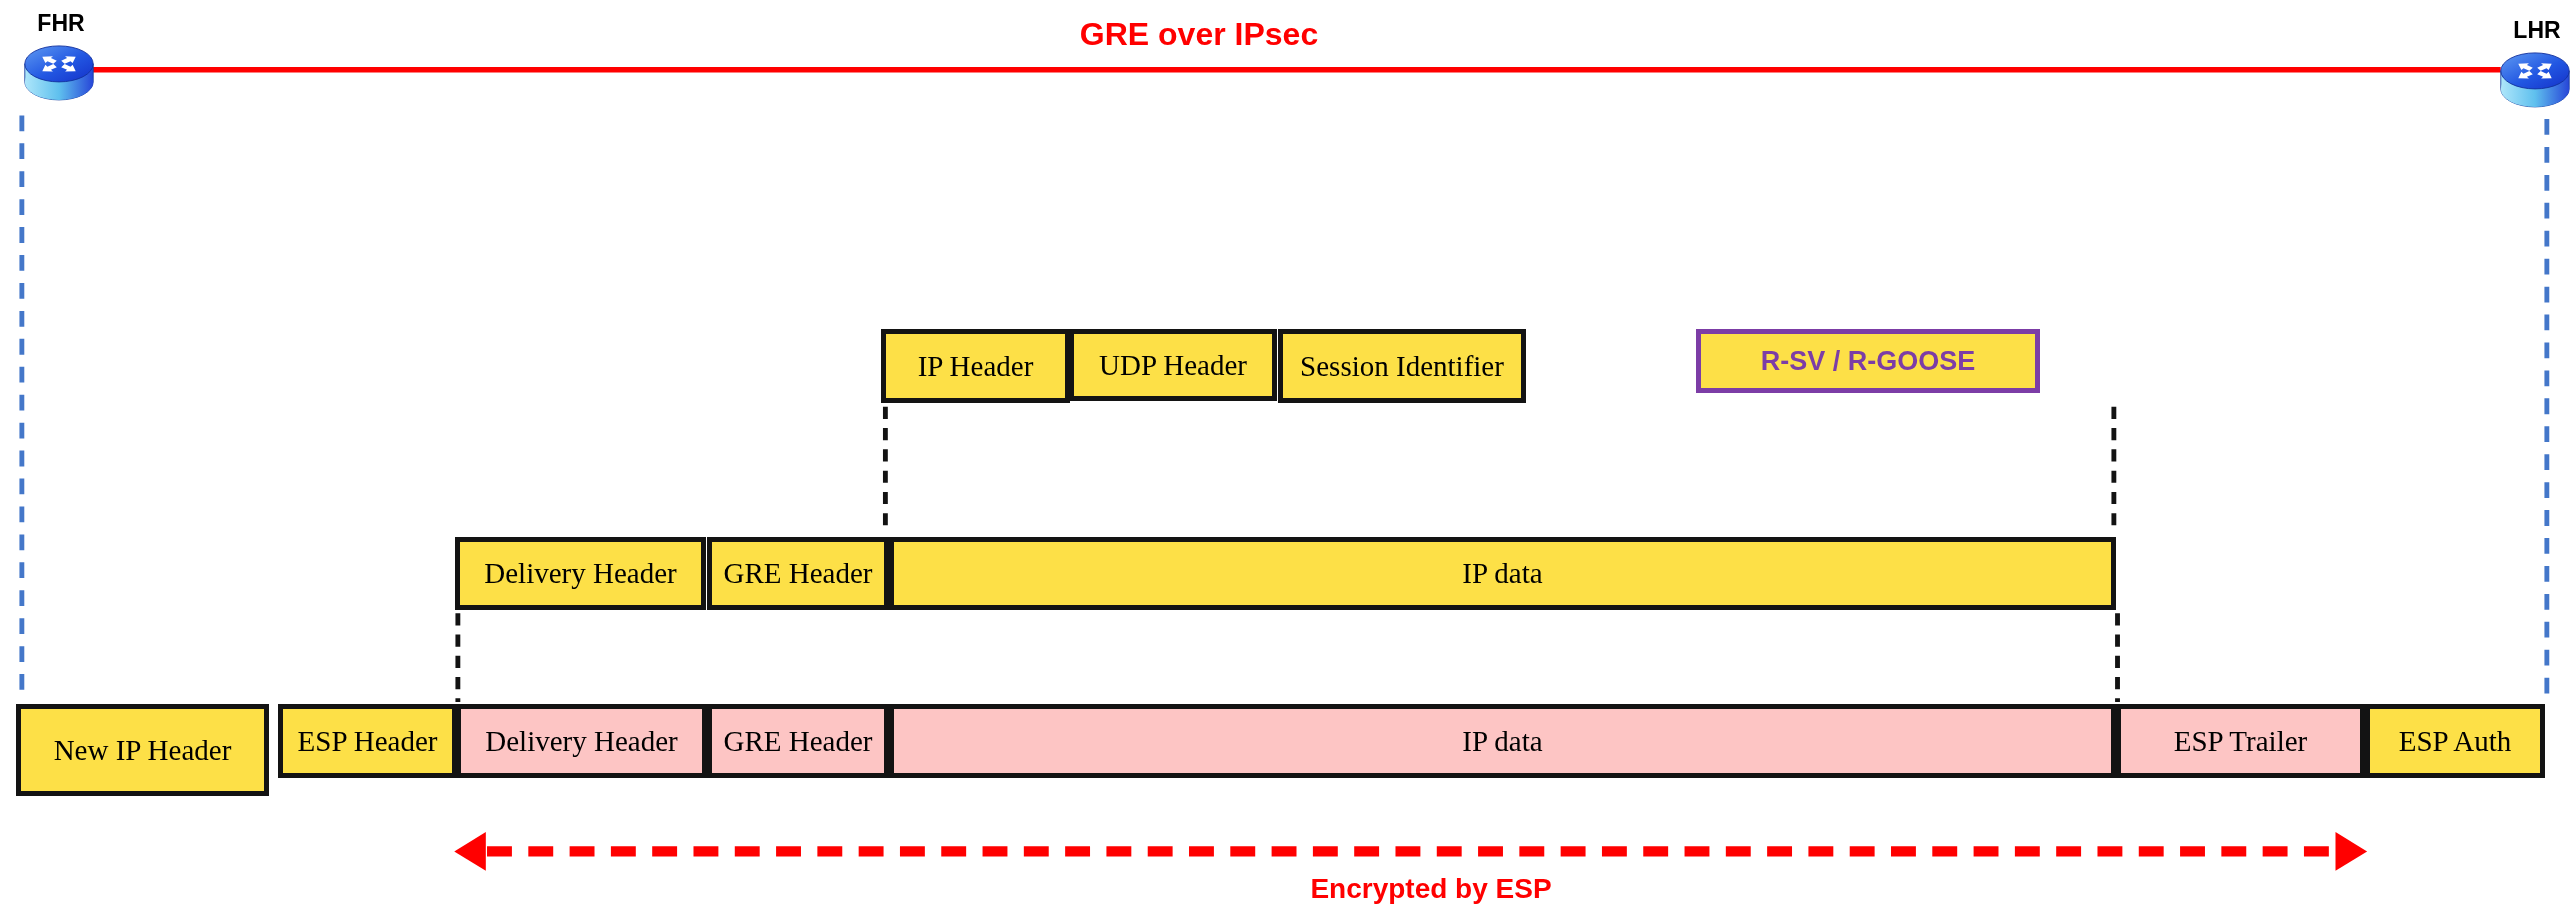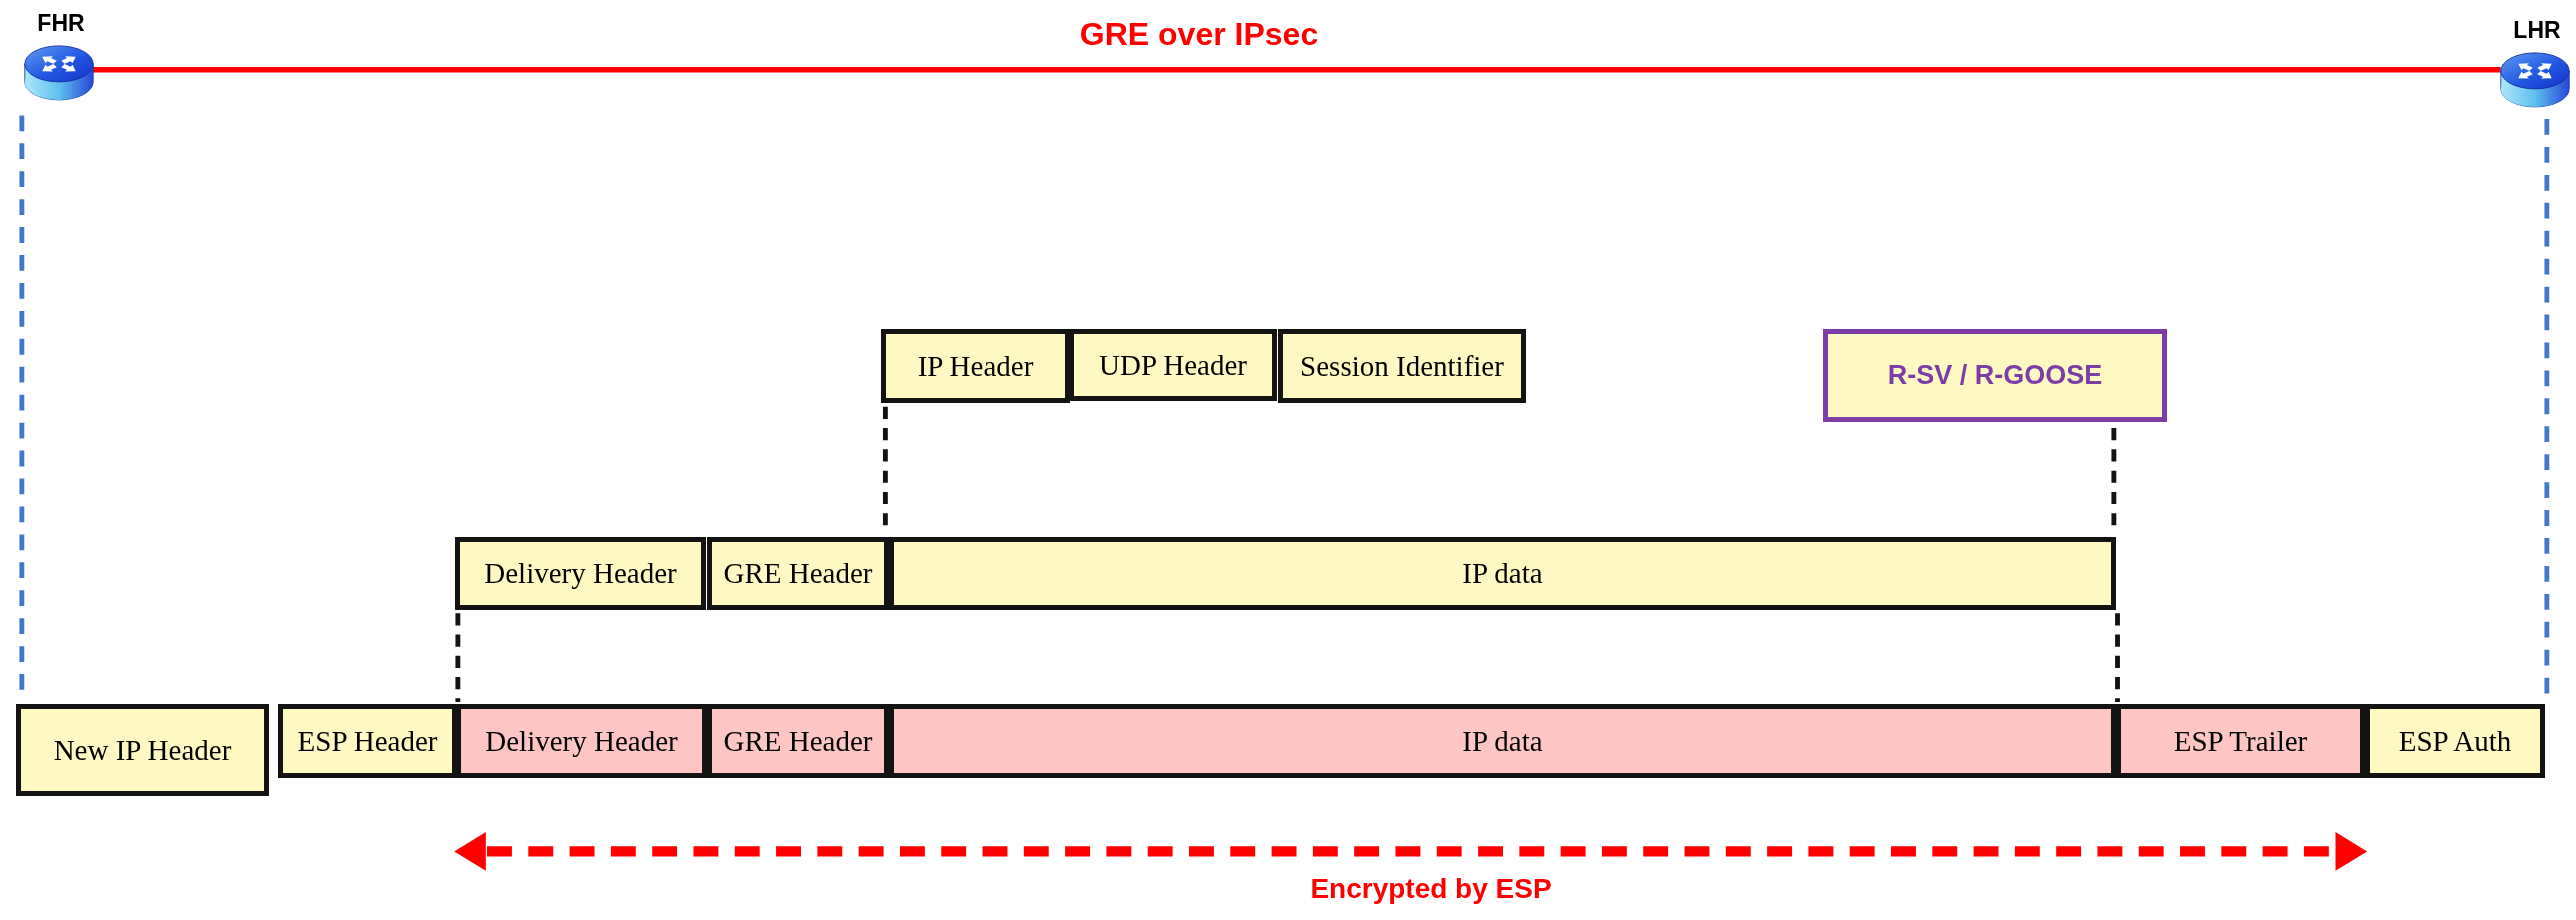--- a/index.html
+++ b/index.html
@@ -8,21 +8,21 @@
     width:2576px;height:920px;
     background:#ffffff;
     font-family:"Liberation Sans", sans-serif;
     overflow:hidden;
   }
   #lines{position:absolute;left:0;top:0;width:2576px;height:920px;}
   .cell{
     position:absolute;
     box-sizing:border-box;
     border:5.5px solid #131313;
-    background:#fef9c3;
+    background:#fde047;
     display:flex;align-items:center;justify-content:center;
     font-family:"Liberation Serif", serif;
     font-size:29px;color:#000000;
     white-space:nowrap;
   }
   .cell.pink{background:#FDC5C4;}
   .cell.purple{
     border-color:#7C3DA6;color:#7C3DA6;
     font-family:"Liberation Sans", sans-serif;
     font-weight:bold;font-size:27px;
@@ -115,21 +115,21 @@
         <g transform="translate(60,34) scale(1,0.62) rotate(35)">
             <polygon points="8,-5 20,-5 20,-11 34,0 20,11 20,5 8,5"></polygon>
           </g>
       </g>
     </svg>
   </div>
 
   <div class="cell" style="left:881px;top:329px;width:189px;height:74px;">IP Header</div>
   <div class="cell" style="left:1069px;top:329px;width:208px;height:72px;">UDP Header</div>
   <div class="cell" style="left:1278px;top:329px;width:248px;height:74px;">Session Identifier</div>
-  <div class="cell purple" style="left:1823px;top:329px;width:344px;height:93px;">R-SV / R-GOOSE</div>
+  <div class="cell purple" style="left:1696px;top:329px;width:344px;height:64px;">R-SV / R-GOOSE</div>
 
   <div class="cell" style="left:455px;top:537px;width:251px;height:73px;">Delivery Header</div>
   <div class="cell" style="left:707px;top:537px;width:182px;height:73px;">GRE Header</div>
   <div class="cell" style="left:889px;top:537px;width:1227px;height:73px;">IP data</div>
 
   <div class="cell" style="left:16px;top:704px;width:253px;height:92px;">New IP Header</div>
   <div class="cell" style="left:278px;top:704px;width:179px;height:74px;">ESP Header</div>
   <div class="cell pink" style="left:456px;top:704px;width:251px;height:74px;">Delivery Header</div>
   <div class="cell pink" style="left:707px;top:704px;width:182px;height:74px;">GRE Header</div>
   <div class="cell pink" style="left:889px;top:704px;width:1227px;height:74px;">IP data</div>

